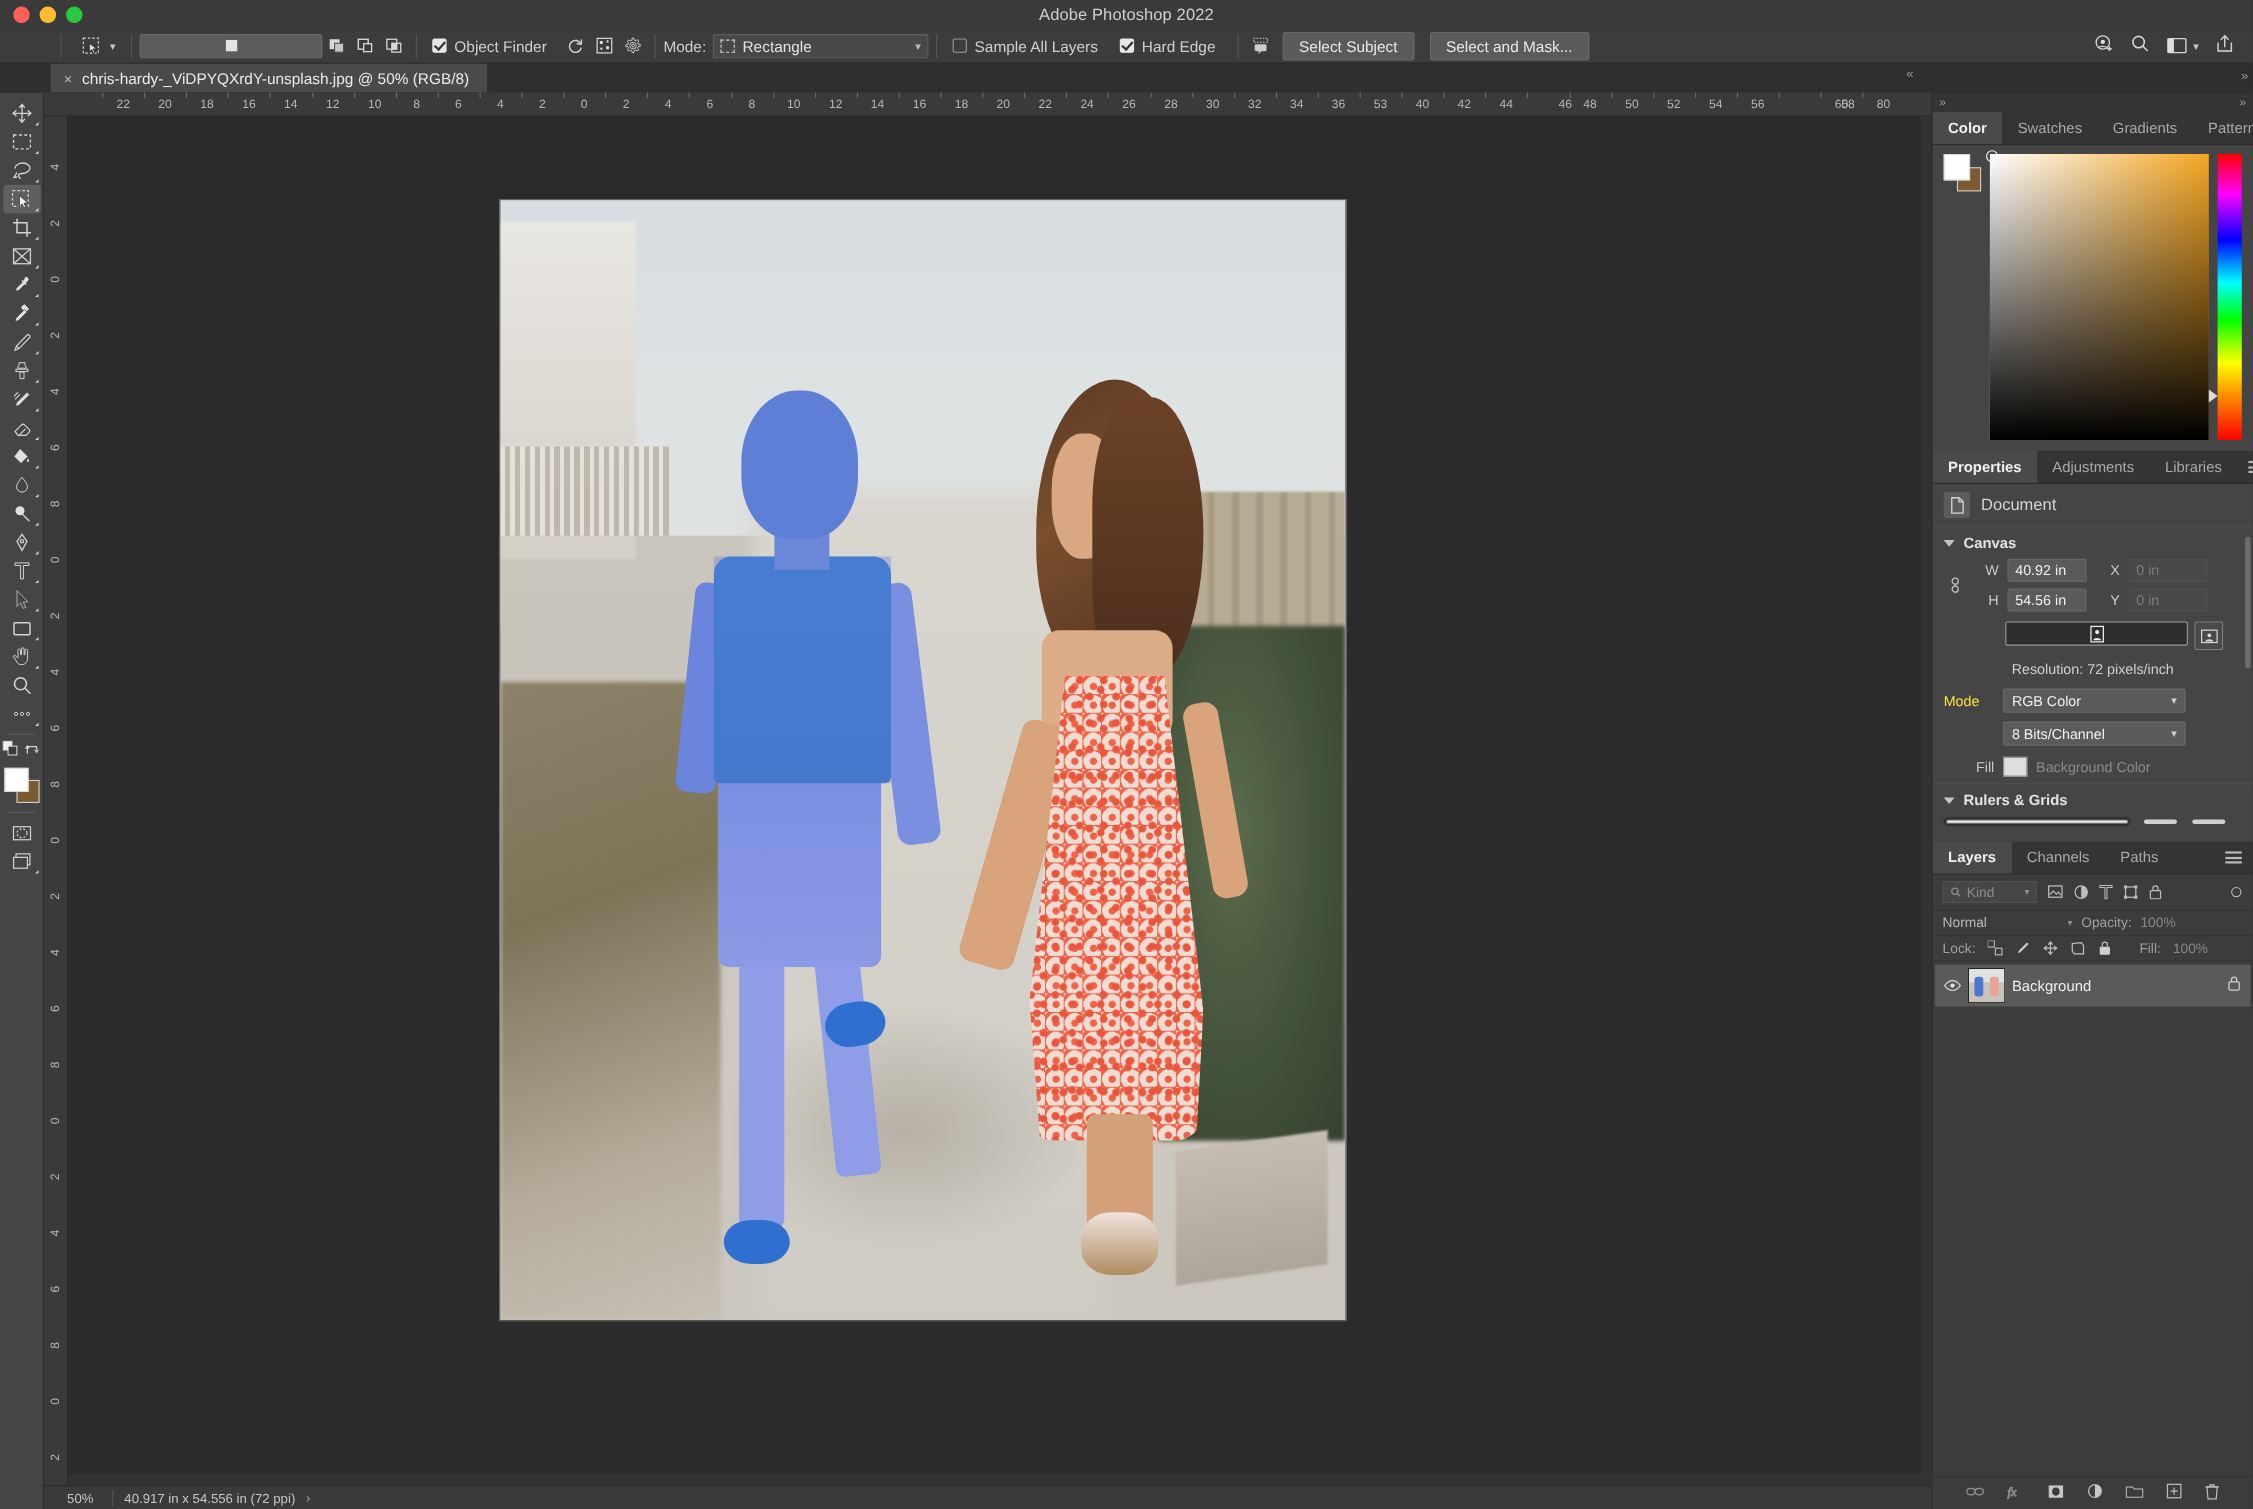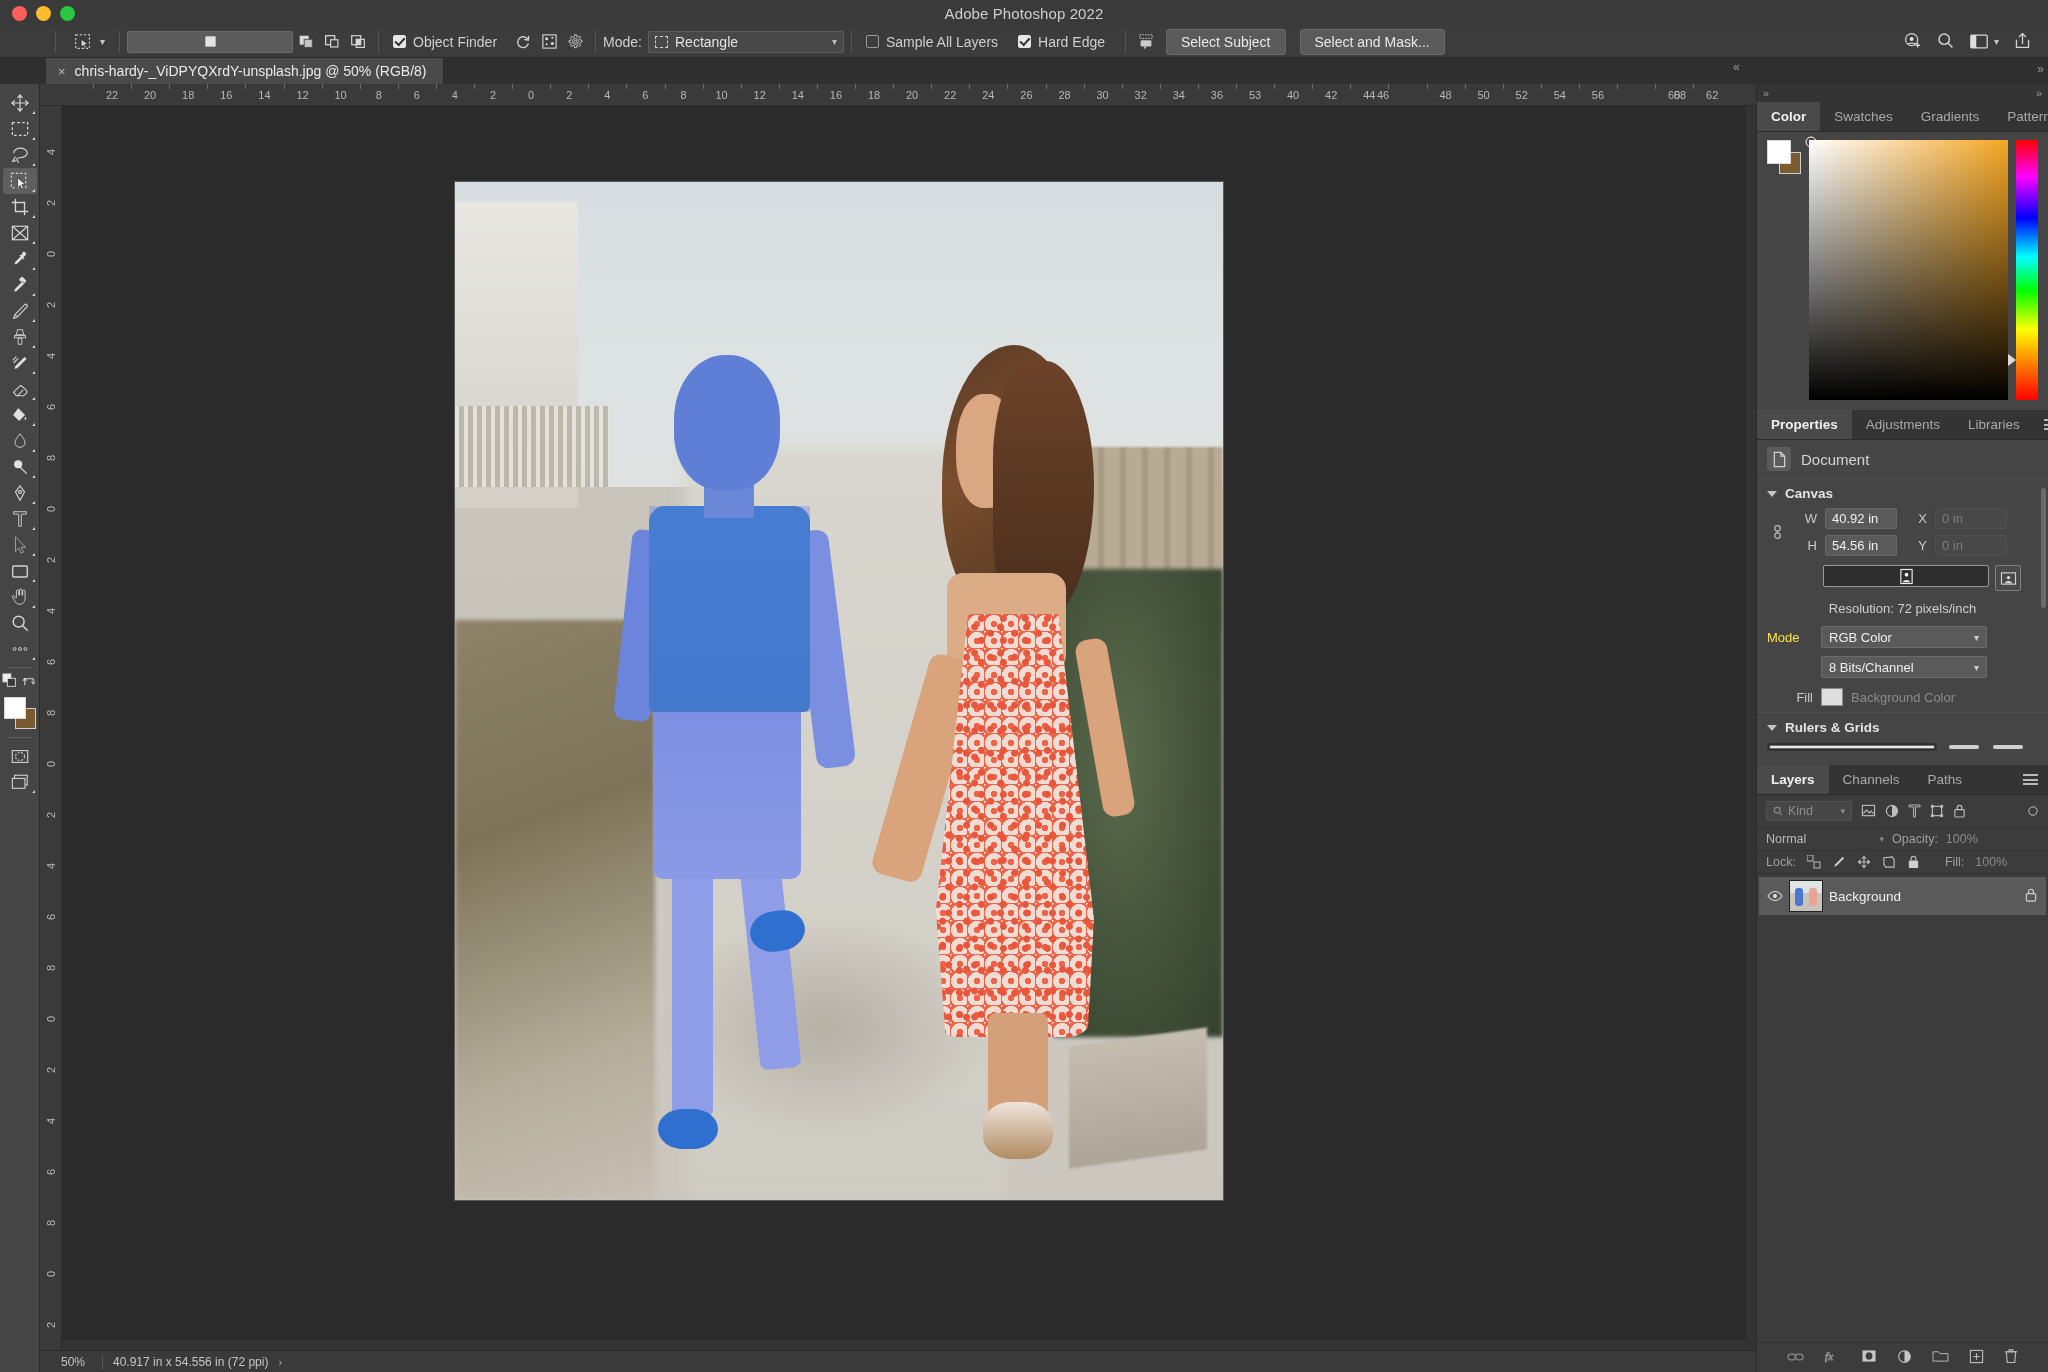--- a/index.html
+++ b/index.html
@@ -706,37 +706,37 @@
             <div class="rz" style="left: 1164.9px; width: 24px;">36</div>
             <div class="rtick" style="left: 1157.9px;"></div>
             <div class="rz" style="left: 1203px; width: 24px;">53</div>
             <div class="rtick" style="left: 1196px;"></div>
             <div class="rz" style="left: 1241.1px; width: 24px;">40</div>
             <div class="rtick" style="left: 1234.1px;"></div>
             <div class="rz" style="left: 1279.2px; width: 24px;">42</div>
             <div class="rtick" style="left: 1272.2px;"></div>
             <div class="rz" style="left: 1317.3px; width: 24px;">44</div>
             <div class="rtick" style="left: 1310.3px;"></div>
-            <div class="rz" style="left: 1331px; width: 24px;">46</div>
+            <div class="rz" style="left: 1371px; width: 24px;">46</div>
             <div class="rtick" style="left: 1348.4px;"></div>
             <div class="rz" style="left: 1393.5px; width: 24px;">48</div>
             <div class="rtick" style="left: 1386.5px;"></div>
             <div class="rz" style="left: 1431.6px; width: 24px;">50</div>
             <div class="rtick" style="left: 1424.6px;"></div>
             <div class="rz" style="left: 1469.7px; width: 24px;">52</div>
             <div class="rtick" style="left: 1462.7px;"></div>
             <div class="rz" style="left: 1507.8px; width: 24px;">54</div>
             <div class="rtick" style="left: 1500.8px;"></div>
             <div class="rz" style="left: 1545.9px; width: 24px;">56</div>
             <div class="rtick" style="left: 1538.9px;"></div>
             <div class="rz" style="left: 1628px; width: 24px;">58</div>
             <div class="rtick" style="left: 1577px;"></div>
             <div class="rz" style="left: 1622.1px; width: 24px;">60</div>
             <div class="rtick" style="left: 1615.1px;"></div>
-            <div class="rz" style="left: 1660.2px; width: 24px;">62</div>
+            <div class="rz" style="left: 1660.2px; width: 24px;">80</div>
             <div class="rtick" style="left: 1653.2px;"></div>
           </div>
       </div>
 
       <div class="canvaswrap">
         <div class="ruler-left">
           <div id="vruler">
               <div class="lz" style="top: 40px;">4</div>
               <div class="lz" style="top: 91px;">2</div>
               <div class="lz" style="top: 142px;">0</div>

